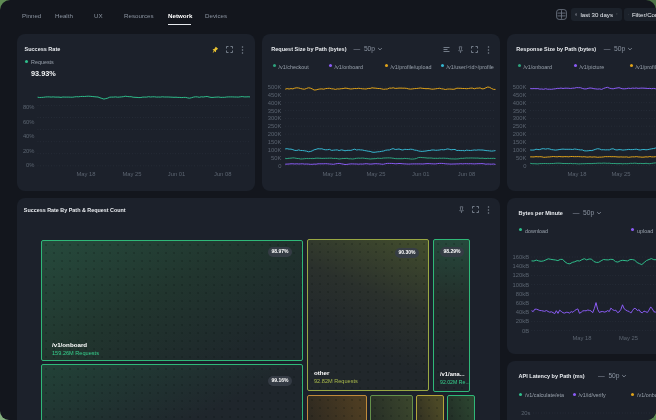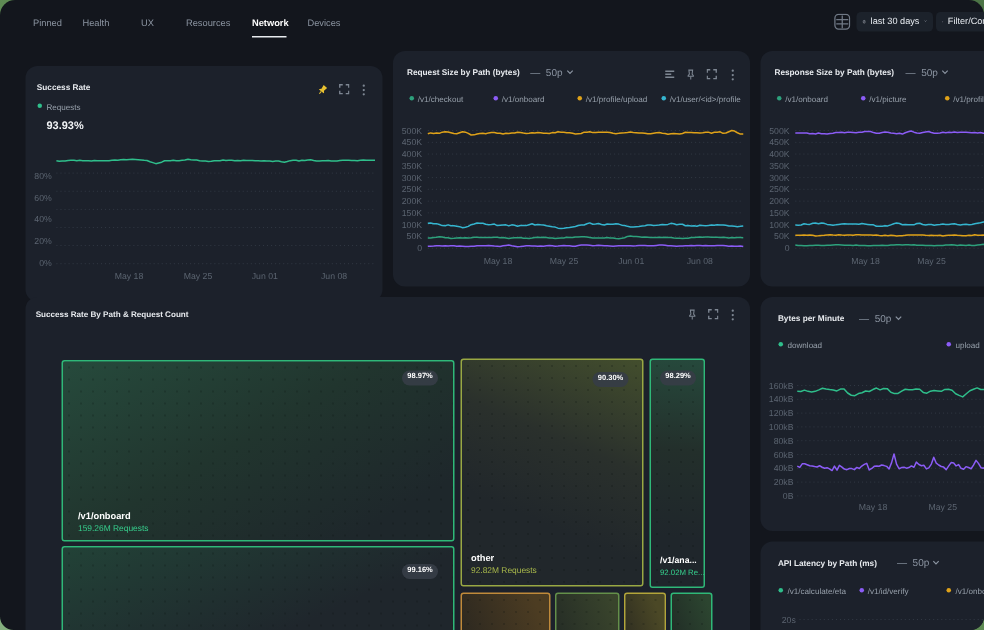--- a/index.html
+++ b/index.html
@@ -29,21 +29,21 @@
       </svg>
     </div>
     <div style="position:absolute;left:624px;top:7.5px;width:40px;height:13px;background:#1c222b;border-radius:3px 0 0 3px;display:flex;align-items:center;padding:0 4px">
 <svg width="7" height="7" viewBox="0 0 12 12">
         <path d="M1 3.5 H11 M1 8.5 H11" stroke="#c3c9d2" stroke-width="1.3"></path>
         <circle cx="4.2" cy="3.5" r="1.7" fill="#1d222b" stroke="#c3c9d2" stroke-width="1.3"></circle>
         <circle cx="7.8" cy="8.5" r="1.7" fill="#1d222b" stroke="#c3c9d2" stroke-width="1.3"></circle>
       </svg>
 <span style="font-size:6.1px;color:#e9edf2;margin-left:3px;white-space:nowrap">Filter/Com</span>
     </div>
-    <div style="position:absolute;left:17px;top:44px;width:238px;height:157px;background:#1c212b;border-radius:8px;overflow:hidden;">
+    <div style="position:absolute;left:17px;top:34px;width:238px;height:157px;background:#1c212b;border-radius:8px;overflow:hidden;">
       <div style="position:absolute;left:7.5px;top:11.5px;font-size:5.5px;font-weight:700;color:#e8ebef;white-space:nowrap">Success Rate</div>
       <svg style="position:absolute;left:194px;top:11.5px" width="8" height="8" viewBox="0 0 16 16">
         <g transform="rotate(40 8 8)">
           <path d="M5 2 L11 2 L10.2 7.5 L12 9.5 L12 10.5 L4 10.5 L4 9.5 L5.8 7.5 Z" fill="#e7c030"></path>
           <rect x="7.3" y="10.5" width="1.4" height="4" fill="#e7c030"></rect>
         </g>
       </svg>
       <svg style="position:absolute;left:208.5px;top:12px" width="7" height="7" viewBox="0 0 14 14">
         <path d="M1 5 V1 H5 M9 1 H13 V5 M13 9 V13 H9 M5 13 H1 V9" fill="none" stroke="#7e8793" stroke-width="1.8"></path>
       </svg>

